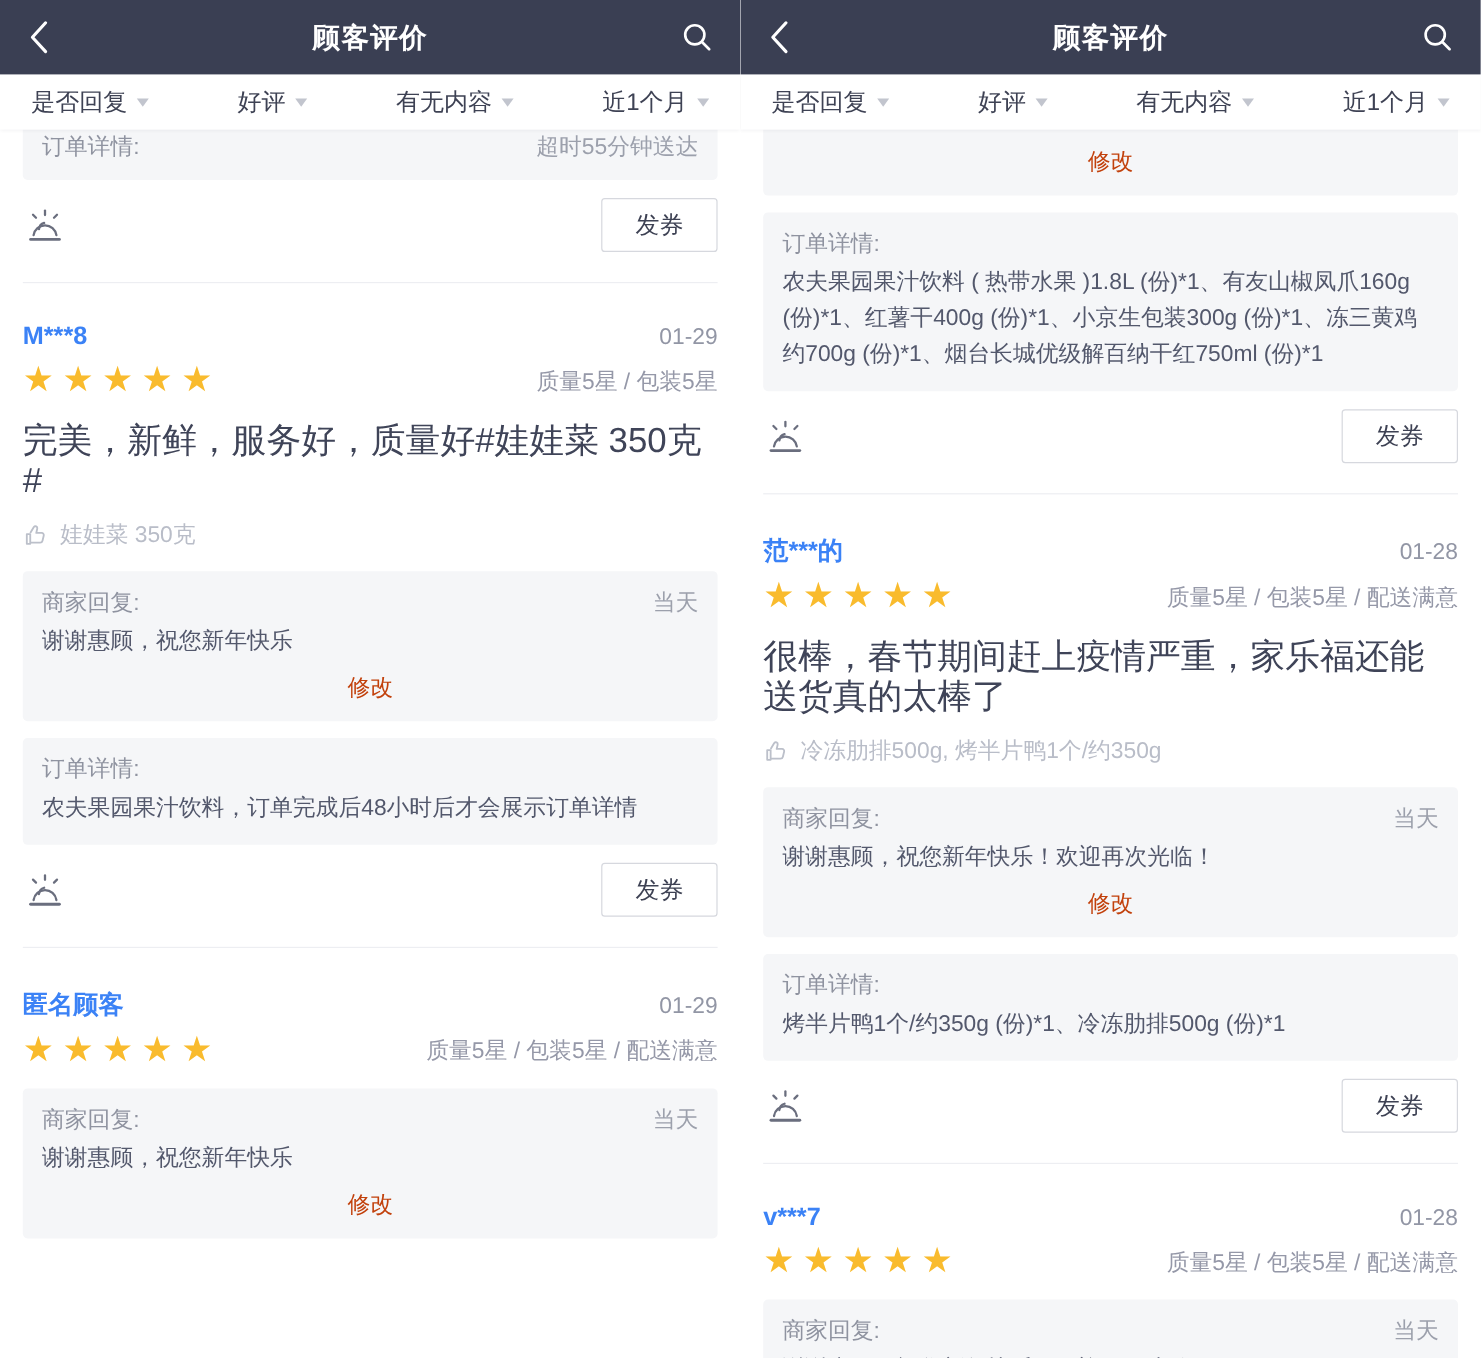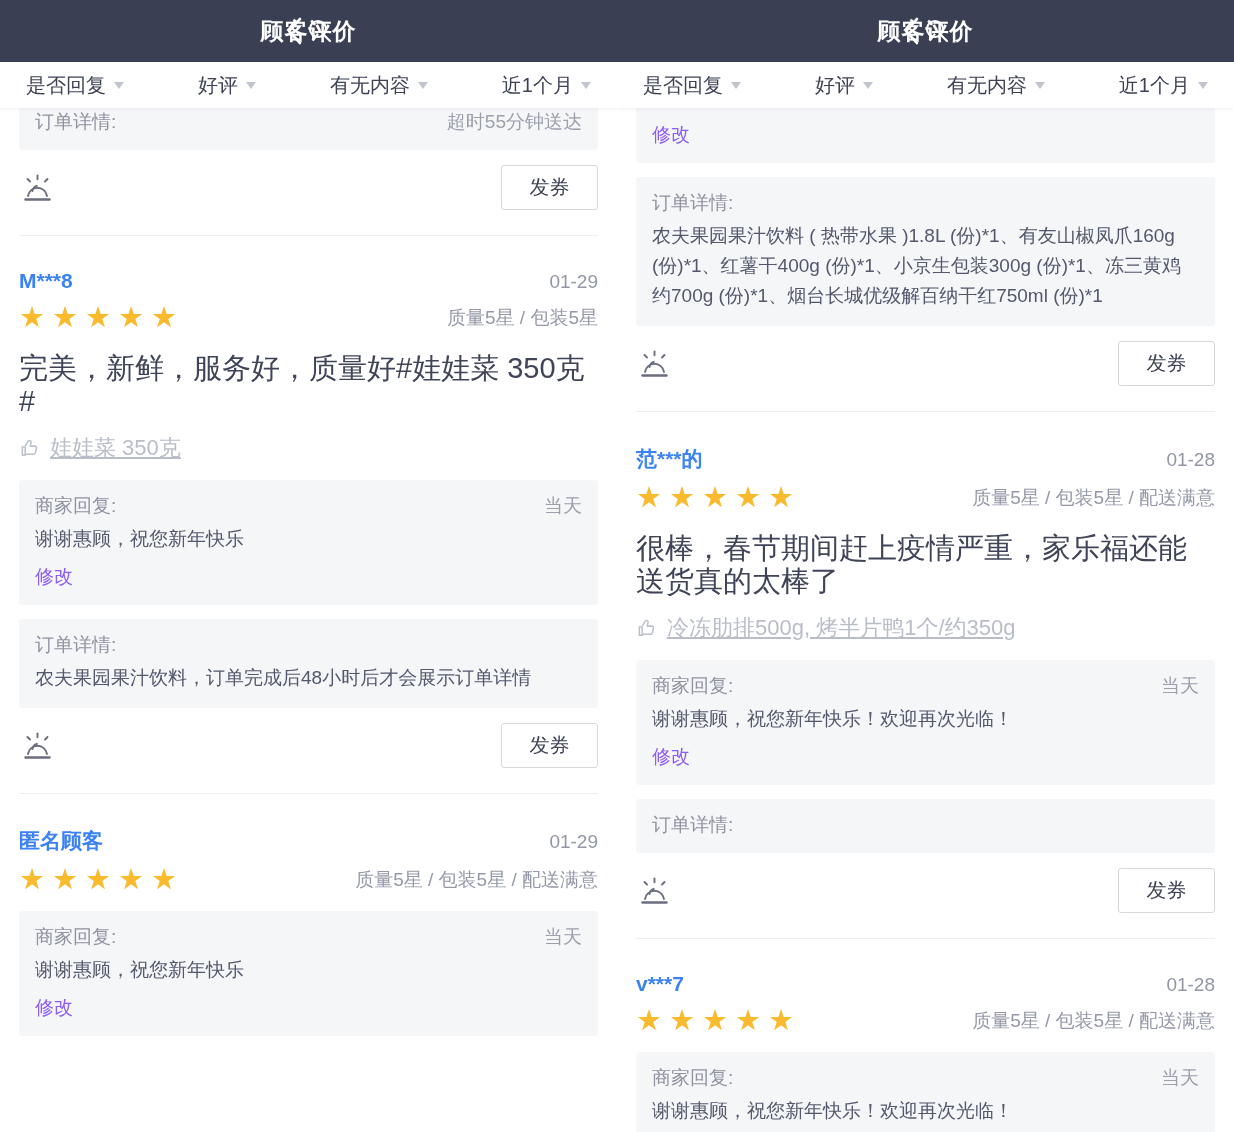--- a/index.html
+++ b/index.html
@@ -3,58 +3,58 @@
 <meta charset="utf-8">
 <style>
   * { margin:0; padding:0; box-sizing:border-box; }
   html,body { width:1234px; height:1132px; overflow:hidden; background:#fff;
     font-family:"Liberation Sans","DejaVu Sans",sans-serif; }
   .phone { position:absolute; top:0; width:617px; height:1132px; background:#fff; overflow:hidden; }
   .phone.left { left:0; }
   .phone.right { left:617px; }
 
   .appbar { position:relative; z-index:5; height:62px; background:#3A3F53; display:flex;
-    align-items:center; justify-content:center; padding:2px 22px; }
+    align-items:center; justify-content:space-between; padding:2px 22px; }
   .appbar .title { position:absolute; left:0; right:0; text-align:center; color:#fff;
     font-size:23px; font-weight:bold; letter-spacing:1px; }
   .icon-btn { position:relative; z-index:2; display:flex; align-items:center; }
 
   .filterbar { position:relative; z-index:4; height:46px; background:#fff; display:flex;
     align-items:center; justify-content:space-between; padding:16px 26px;
     box-shadow:0 1px 3px rgba(60,64,84,0.08); }
   .filter { display:flex; align-items:center; gap:8px; cursor:pointer; }
   .filter .lbl { font-size:20px; color:#3E4254; }
   .chev { width:0; height:0; border:5px solid transparent; border-top:7px solid #C2C5CE; margin-top:6px; }
 
   .content { position:absolute; top:108px; left:0; right:0; bottom:0; overflow:hidden; padding:0 19px; }
 
   .card { background:#F5F6F8; border-radius:4px; padding:13px 16px 15px; }
   .card-row { display:flex; justify-content:space-between; align-items:baseline;text-align:right; }
   .card-label { font-size:19px; color:#8F93A0; }
   .card-badge { font-size:19px; color:#9CA0AC; }
   .card-body { margin-top:5px; font-size:19px; color:#53586C; line-height:30px; }
   .card.first { margin-top:-12px; }
   .card.sliver { margin-top:-38px; padding-top:52px; }
-  .edit-link { display:block; text-align:left; font-size:19px; color:#8b5cf6; margin-top:10px; cursor:pointer; }
+  .edit-link { display:block; text-align:center; font-size:19px; color:#c2410c; margin-top:10px; cursor:pointer; }
 
   .coupon-row { display:flex; justify-content:space-between; align-items:center; margin:15px 0 4px; }
   .coupon-btn { width:97px; height:45px; background:#fff; border:1px solid #D6D8DE; border-radius:3px;
     font-size:20px; color:#3E4254; display:flex; align-items:center; justify-content:center; cursor:pointer; }
 
   .divider { height:1px; background:#EDEEF2; margin-top:25px; }
 
   .review-head { display:flex; justify-content:space-between; align-items:baseline; margin-top:33px; }
   .reviewer { font-size:21px; font-weight:bold; color:#3b82f6; }
   .review-date { font-size:19px; color:#9296A5; }
   .stars-row { display:flex; justify-content:space-between; align-items:center; margin-top:10px; }
   .stars { font-size:29px; color:#F9BB2D; letter-spacing:7px; line-height:1; }
   .rating-text { font-size:19px; color:#9598A8; }
   .review-text { margin-top:20px; font-size:29px; color:#3F4458; line-height:33px; }
   .tag-row { display:flex; align-items:center; gap:10px; margin-top:15px; }
-  .tag-text { font-size:22px; color:#B9BDC8;text-decoration:underline; }
+  .tag-text { font-size:19px; color:#B9BDC8; }
   .reply-card { margin-top:17px; }
   .order-card { margin-top:14px; }
 </style>
 </head>
 <body>
 
 <div class="phone left">
   <div class="appbar">
     <span class="icon-btn">
       <svg width="22" height="34" viewBox="0 0 22 34">
@@ -267,20 +267,21 @@
         <span class="card-badge">当天</span>
       </div>
       <div class="card-body">谢谢惠顾，祝您新年快乐！欢迎再次光临！</div>
       <span class="edit-link">修改</span>
     </div>
 
     <div class="card order-card">
       <div class="card-row">
           <span class="card-label">订单详情:</span>
         </div>
+      <div class="card-body">烤半片鸭1个/约350g (份)*1、冷冻肋排500g (份)*1</div>
     </div>
 
     <div class="coupon-row">
       <span class="icon-btn">
         <svg width="36" height="33" viewBox="0 0 36 33" fill="none" stroke="#6A6E7E" stroke-width="1.9" stroke-linecap="round">
           <line x1="8.5" y1="8" x2="11" y2="10.5"></line>
             <line x1="18.5" y1="4.5" x2="18.5" y2="8.2"></line>
             <line x1="28.5" y1="8" x2="26" y2="10.5"></line>
           <path d="M9 25 a9.6 9.6 0 0 1 19 0"></path>
             <path d="M13.5 20 a6 6 0 0 1 4.3 -5.2"></path>

